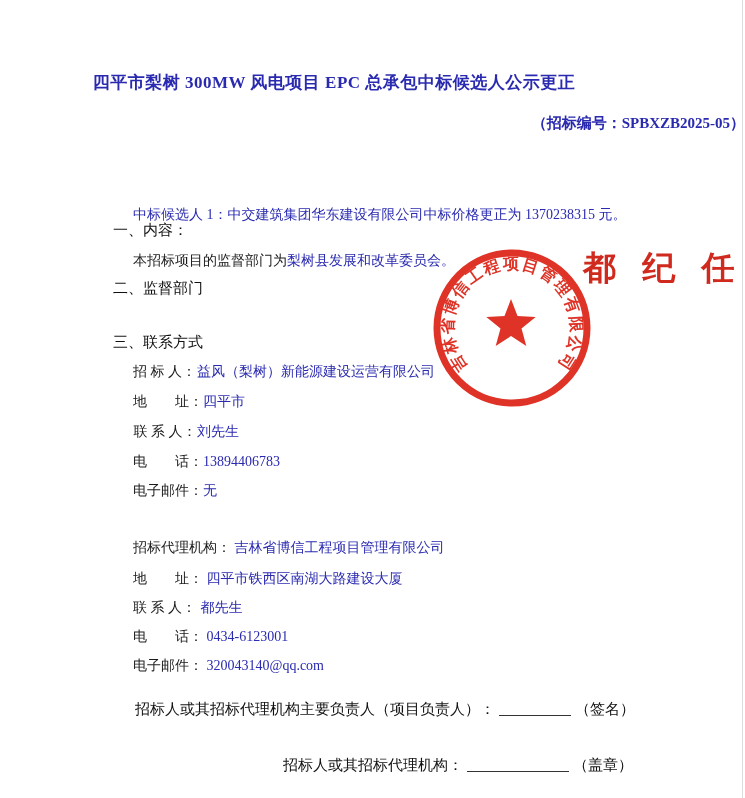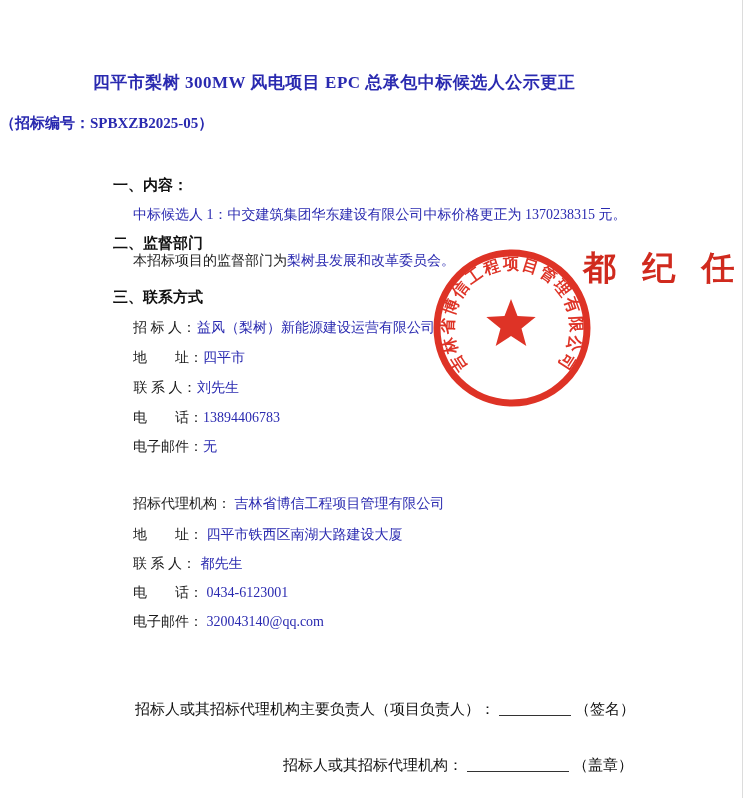--- a/index.html
+++ b/index.html
@@ -8,29 +8,29 @@
     font-family:"Liberation Serif","DejaVu Serif",serif;
     color:#1a1a1a;overflow:hidden;
   }
   .abs{position:absolute;}
   .page-edge{position:absolute;top:0;right:2px;width:1px;height:798px;background:#dcdcdc;}
   .doc-title{
     left:0;top:71px;width:668px;text-align:center;
     font-size:17px;font-weight:700;letter-spacing:.5px;
   }
   .doc-subtitle{
-    left:0;top:114px;width:745px;text-align:left;
+    left:0;top:114px;width:745px;text-align:right;
     font-size:15px;font-weight:700;
   }
   .blue{color:#2a2ab0;}
   .sec-heading{
-    left:113px;font-size:15px;font-weight:700;color:#111;
+    left:113px;font-size:15px;font-weight:400;color:#111;margin-top:45px;
   }
   .body-line{left:133px;font-size:14px;}
-  .row{left:133px;font-size:14px;white-space:nowrap;}
+  .row{left:133px;font-size:14px;white-space:nowrap;margin-top:44px;}
   .row-label{display:inline-block;min-width:64px;color:#1a1a1a;}
   .row-value{color:#2a2ab0;}
   .agency .row-label{min-width:64px;}
   .sig-line{font-size:15px;color:#111;white-space:nowrap;}
   .sig-blank{
     display:inline-block;height:14px;vertical-align:-2px;
     border-bottom:1px solid #333;
   }
   .blank-1{width:72px;margin:0 4px;}
   .blank-2{width:102px;margin:0 4px;}

